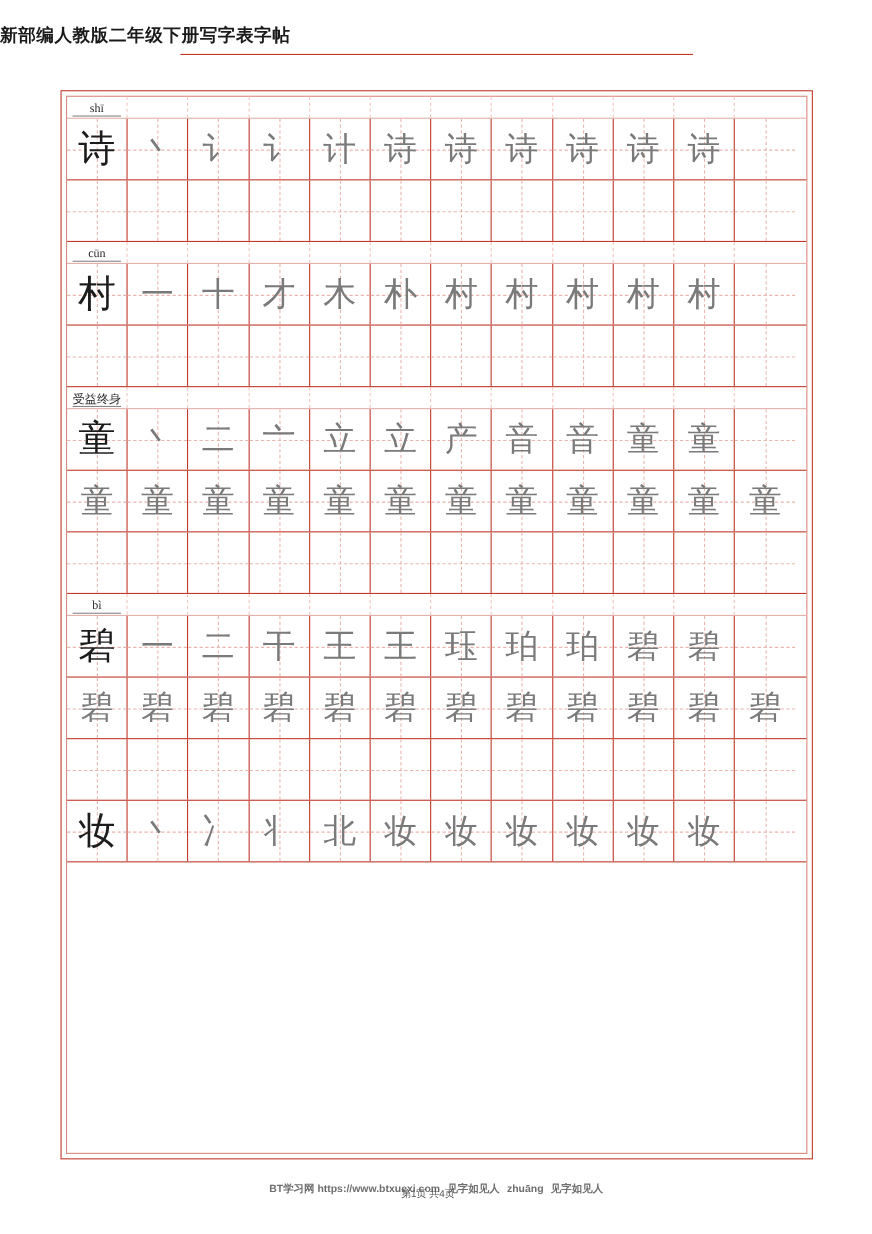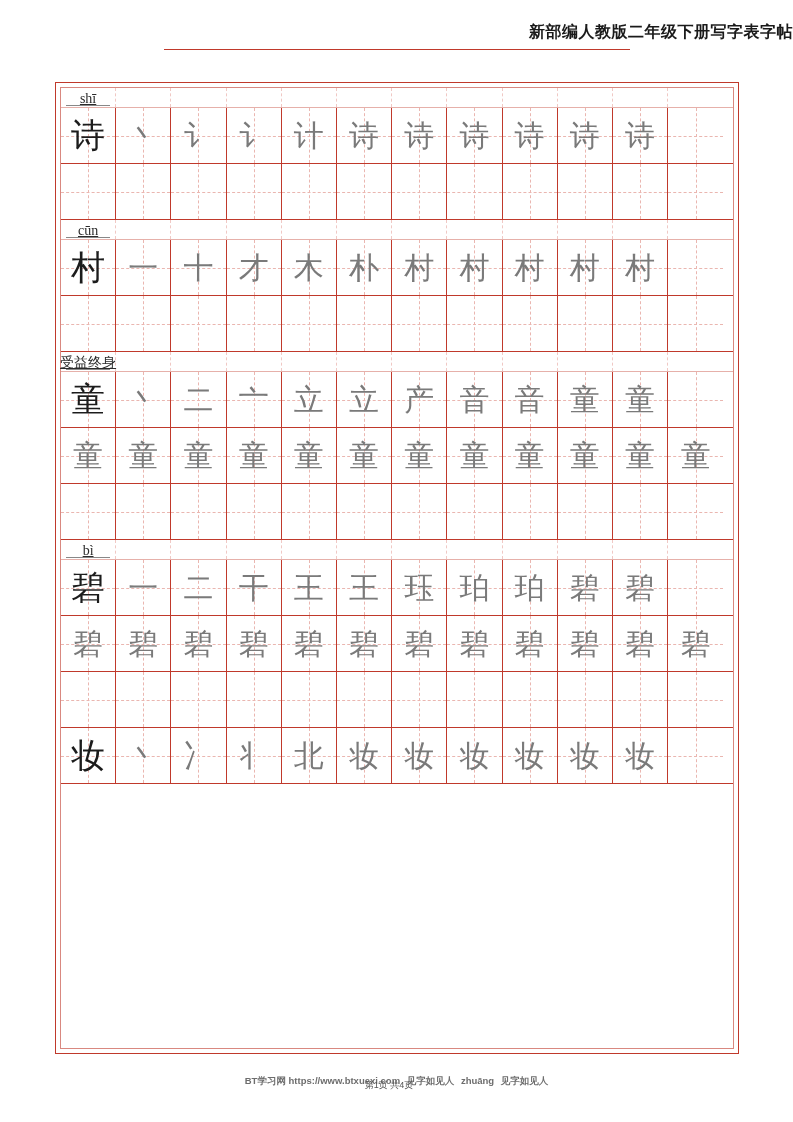--- a/index.html
+++ b/index.html
@@ -14,21 +14,21 @@
     position: relative;
     overflow: hidden;
   }
 
   
   .title-block {
     position: absolute;
     top: 22px;
     left: 0;
     width: 793px;
-    text-align: right;
+    text-align: left;
   }
   .title-text {
     font-family: "Liberation Serif", serif;
     font-size: 16px;
     font-weight: bold;
     color: #1a1a1a;
     letter-spacing: 0.5px;
   }
   .title-rule {
     width: 466px;
@@ -71,26 +71,25 @@
     box-sizing: border-box;
     position: relative;
     border-right: 0.6px dashed #f0c8c4;
     display: flex;
     align-items: flex-end;
     justify-content: center;
   }
   .pinyin-cell:last-child { border-right: none; }
   .pinyin-text {
     font-family: "Liberation Serif", serif;
-    font-size: 14px;
+    font-size: 11px;
     color: #2b2b2b;
     line-height: 12px;
     padding-bottom: 2px;
     white-space: nowrap;
-    text-decoration: underline;
   }
   .pinyin-underline {
     position: absolute;
     left: 5px;
     right: 5px;
     bottom: 1px;
     border-bottom: 0.8px solid #888;
   }
 
   .char-row {

